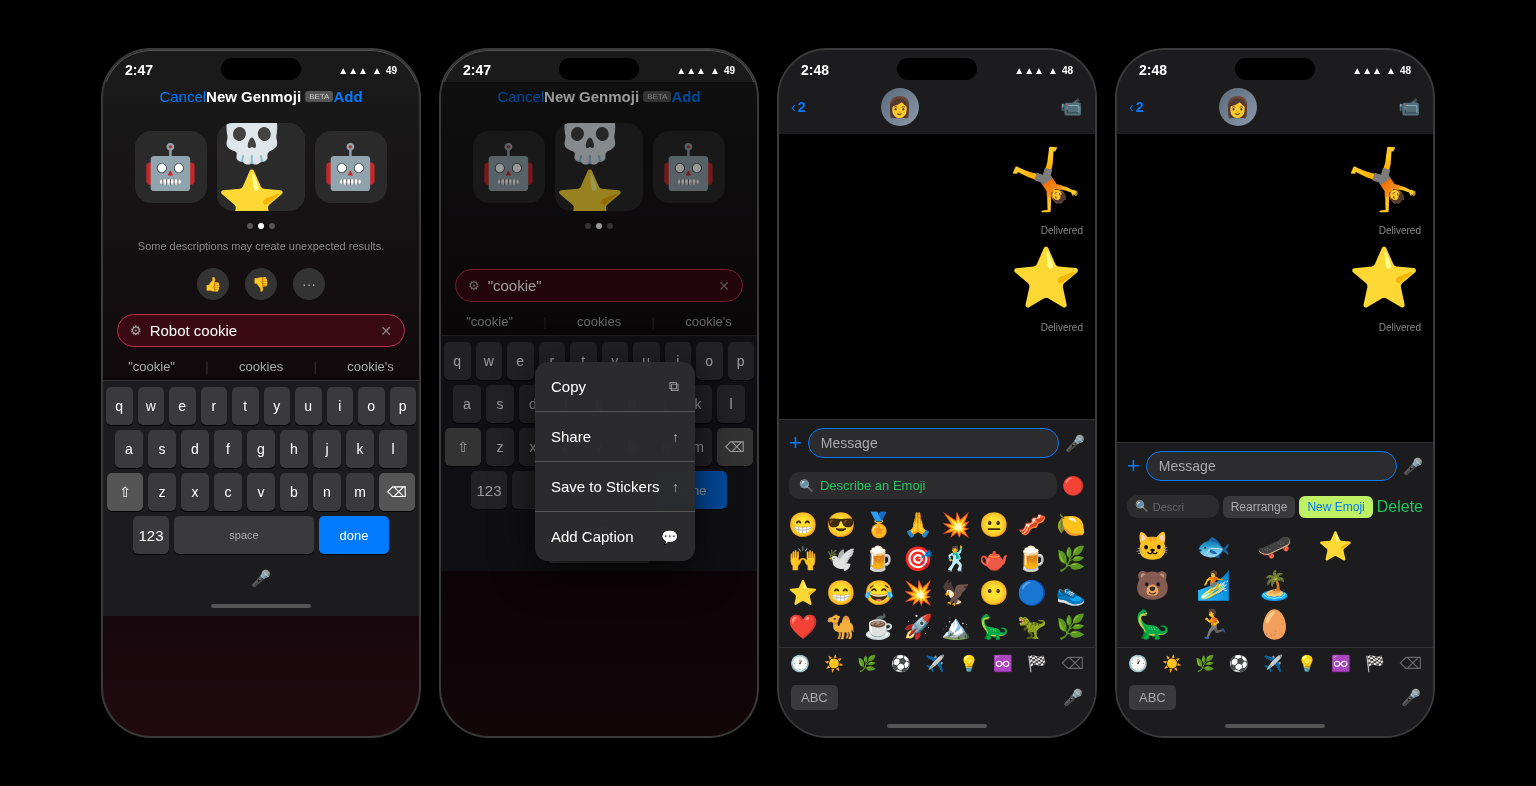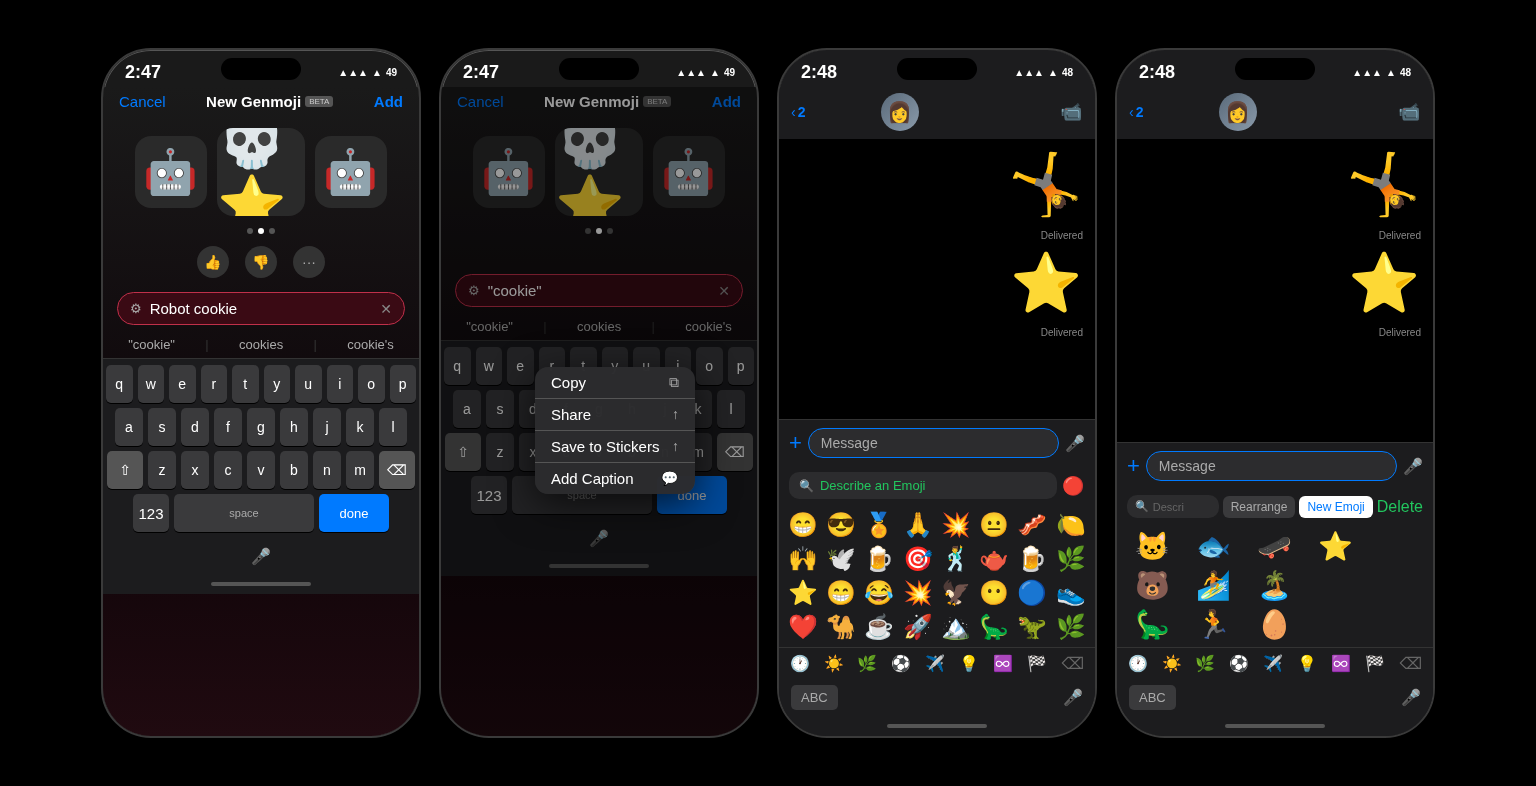--- a/index.html
+++ b/index.html
@@ -35,21 +35,21 @@
       justify-content: space-between;
       align-items: center;
       padding: 12px 22px 4px;
       font-size: 11px;
       font-weight: 600;
       color: #fff;
       flex-shrink: 0;
       position: relative;
       z-index: 10;
     }
-    .status-bar .time { font-weight: 700; font-size: 18px; }
+    .status-bar .time { font-weight: 700; font-size: 14px; }
     .status-icons { display: flex; align-items: center; gap: 4px; font-size: 10px; }
     .dynamic-island {
       position: absolute;
       top: 8px;
       left: 50%;
       transform: translateX(-50%);
       width: 80px;
       height: 22px;
       background: #000;
       border-radius: 12px;
@@ -64,21 +64,21 @@
       overflow: hidden;
       position: relative;
     }
 
     
     .genmoji-screen {
       background: linear-gradient(180deg, #1a1a1a 0%, #0d0408 60%, #200a10 100%);
     }
     .genmoji-nav {
       display: flex;
-      justify-content: space-between;
+      justify-content: center;
       align-items: center;
       padding: 6px 16px 8px;
     }
     .genmoji-nav .cancel { color: #007aff; font-size: 15px; }
     .genmoji-nav .title { color: #fff; font-size: 15px; font-weight: 600; display: flex; align-items: center; gap: 4px; }
     .genmoji-nav .title .beta {
       background: #555;
       color: #ccc;
       font-size: 8px;
       padding: 1px 4px;
@@ -239,21 +239,22 @@
       background: rgba(44, 44, 46, 0.98);
       border-radius: 13px;
       overflow: hidden;
       z-index: 50;
       min-width: 160px;
       box-shadow: 0 10px 40px rgba(0,0,0,0.7);
     }
     .context-item {
       display: flex;
       justify-content: space-between;
-      padding: 7px 16px;
+      align-items: center;
+      padding: 16px 16px;
       color: #fff;
       font-size: 15px;
       border-bottom: 0.5px solid #555;
     }
     .context-item:last-child { border-bottom: none; }
     .context-item .ctx-icon { color: #aaa; font-size: 14px; }
     .context-overlay {
       position: absolute;
       top: 0; left: 0; right: 0; bottom: 0;
       background: rgba(0,0,0,0.4);
@@ -383,21 +384,21 @@
     .mic-bottom { color: #aaa; font-size: 16px; }
 
     
     .emoji-search-row-4 {
       display: flex;
       align-items: center;
       padding: 6px 10px;
       gap: 4px;
     }
     .rearrange-btn { color: #aaa; font-size: 12px; background: #3a3a3c; padding: 4px 8px; border-radius: 6px; }
-    .new-emoji-btn { color: #007aff; font-size: 12px; background: #ffffff; padding: 4px 8px; border-radius: 6px; }
+    .new-emoji-btn { color: #007aff; font-size: 12px; background: #bef264; padding: 4px 8px; border-radius: 6px; }
     .delete-btn { color: #22c55e; font-size: 16px; }
     .emoji-search-bar-sm {
       background: #2c2c2e;
       border-radius: 10px;
       padding: 5px 8px;
       color: #666;
       font-size: 11px;
       display: flex;
       align-items: center;
       gap: 4px;
@@ -432,20 +433,21 @@
       <div class="emoji-item center skull-star">💀⭐</div>
       <div class="emoji-item pink-robot">🤖</div>
     </div>
 
     <div class="dot-indicators">
       <div class="dot"></div>
       <div class="dot active"></div>
       <div class="dot"></div>
     </div>
 
+    <div class="disclaimer">Some descriptions may create unexpected results.</div>
 
     <div class="feedback-row">
       <div class="feedback-btn">👍</div>
       <div class="feedback-btn">👎</div>
       <div class="feedback-btn">···</div>
     </div>
 
     <div class="search-bar">
       <span class="search-icon">⚙</span>
       <span class="search-text">Robot cookie</span>

